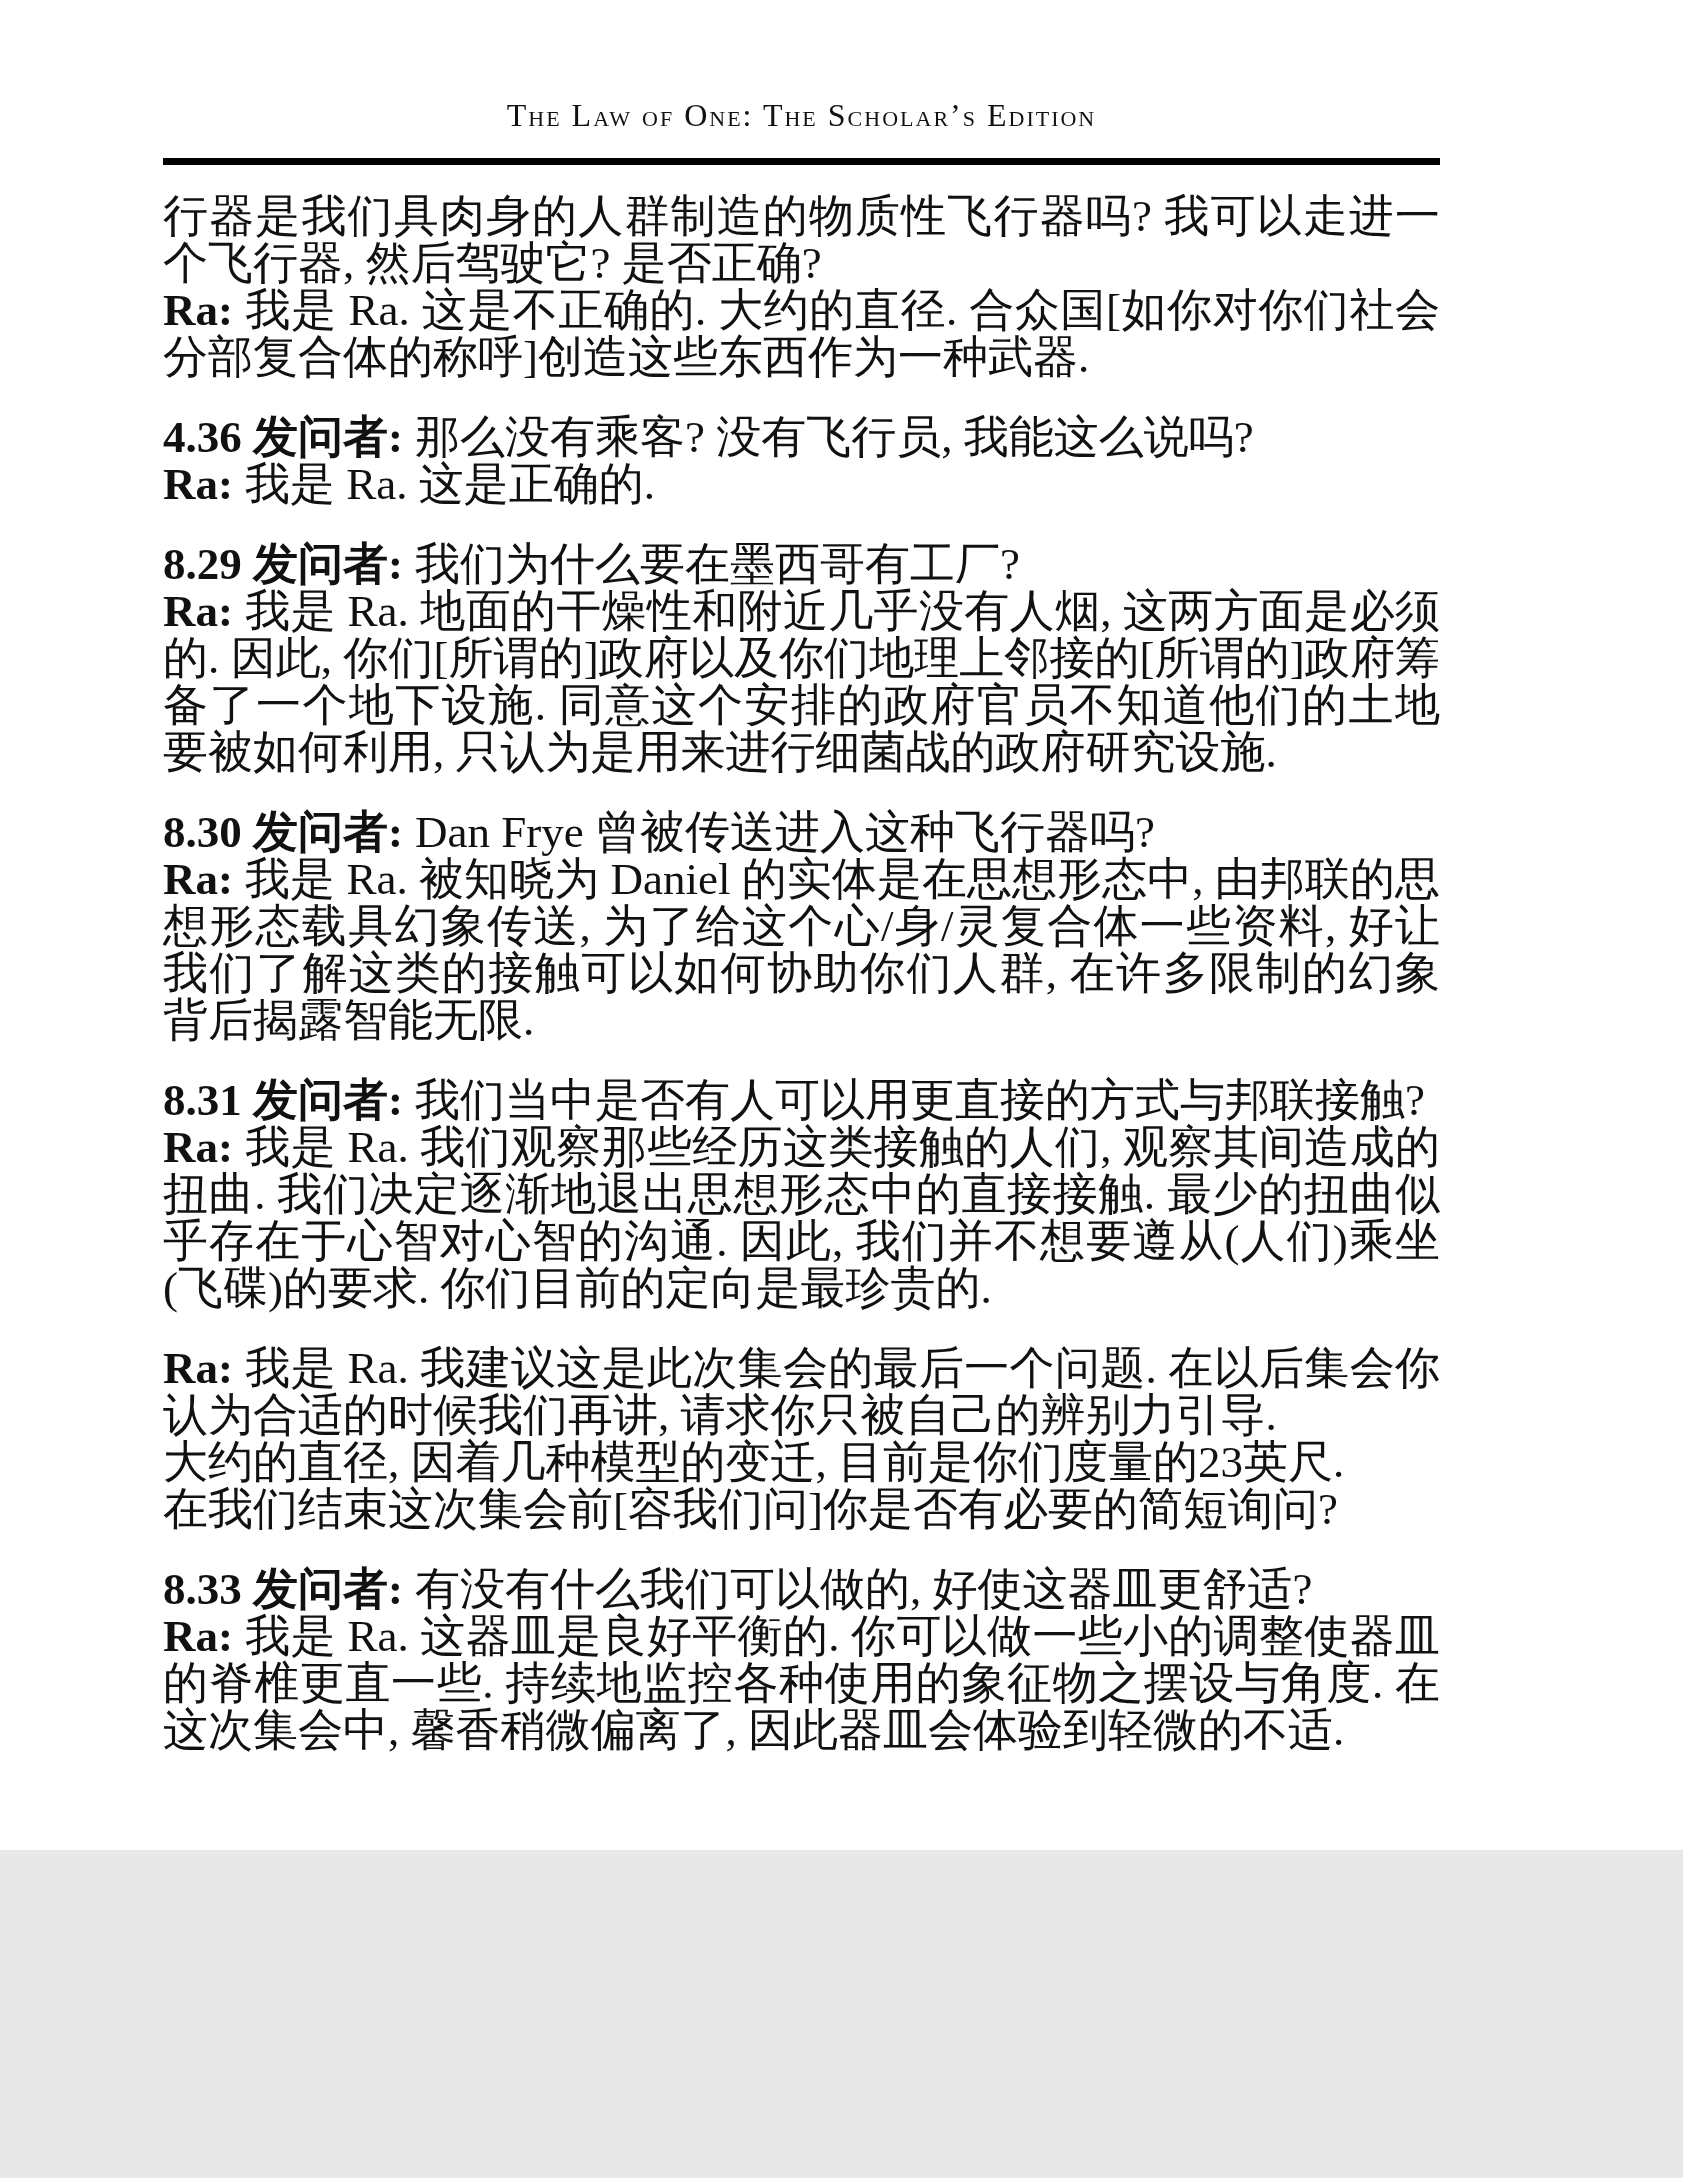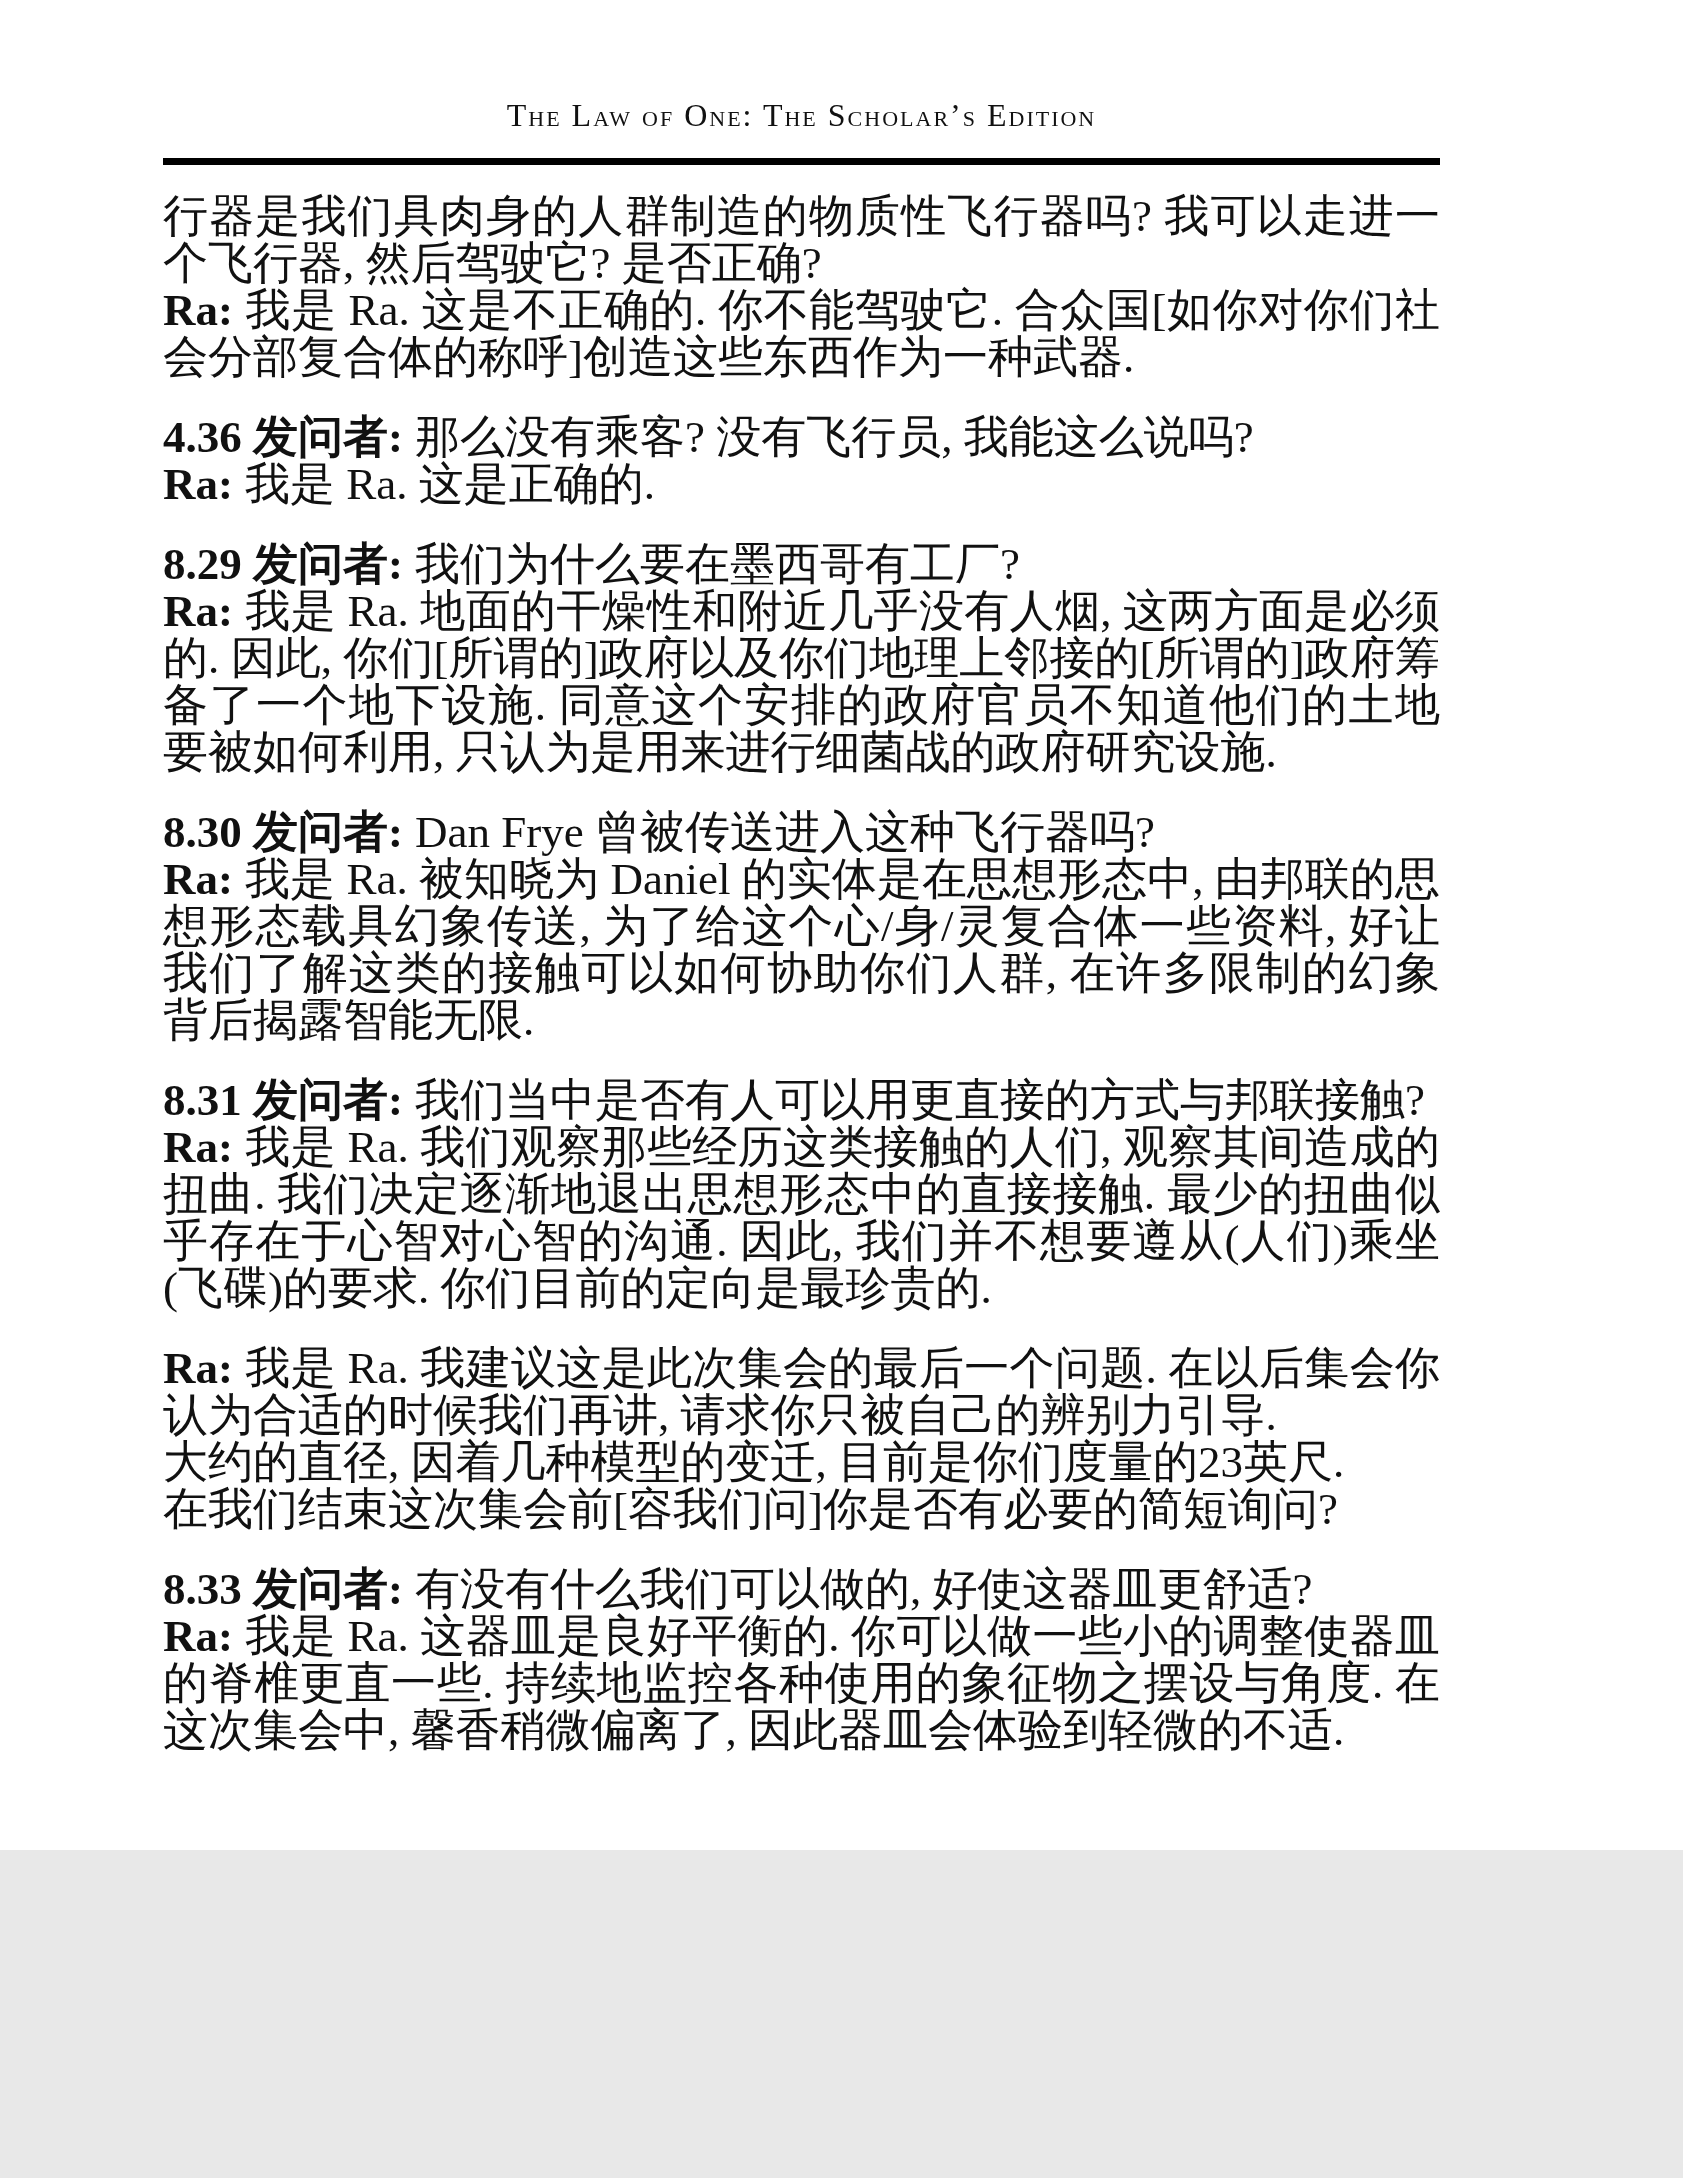--- a/index.html
+++ b/index.html
@@ -52,21 +52,21 @@
 <div class="page">
   <div class="column">
 
     <div class="book-title">The Law of One: The Scholar’s Edition</div>
     <div class="header-rule"></div>
 
     <div class="body-text">
 
       <section class="qa-section first">
         <p class="para"><span>行器是我们具肉身的人群制造的物质性飞行器吗? 我可以走进一个飞行器, 然后驾驶它? 是否正确?</span></p>
-        <p class="para"><b class="lbl">Ra:</b><span>我是 Ra. 这是不正确的. 你不能驾驶它. 合众国[如你对你们社会分部复合体的称呼]创造这些东西作为一种武器.</span></p>
+        <p class="para"><b class="lbl">Ra:</b><span>我是 Ra. 这是不正确的. 大约的直径. 合众国[如你对你们社会分部复合体的称呼]创造这些东西作为一种武器.</span></p>
       </section>
 
       <section class="qa-section">
         <p class="para"><b class="lbl">4.36 发问者:</b><span>那么没有乘客? 没有飞行员, 我能这么说吗?</span></p>
         <p class="para"><b class="lbl">Ra:</b><span>我是 Ra. 这是正确的.</span></p>
       </section>
 
 
       <section class="qa-section">
         <p class="para"><b class="lbl">8.29 发问者:</b><span>我们为什么要在墨西哥有工厂?</span></p>

